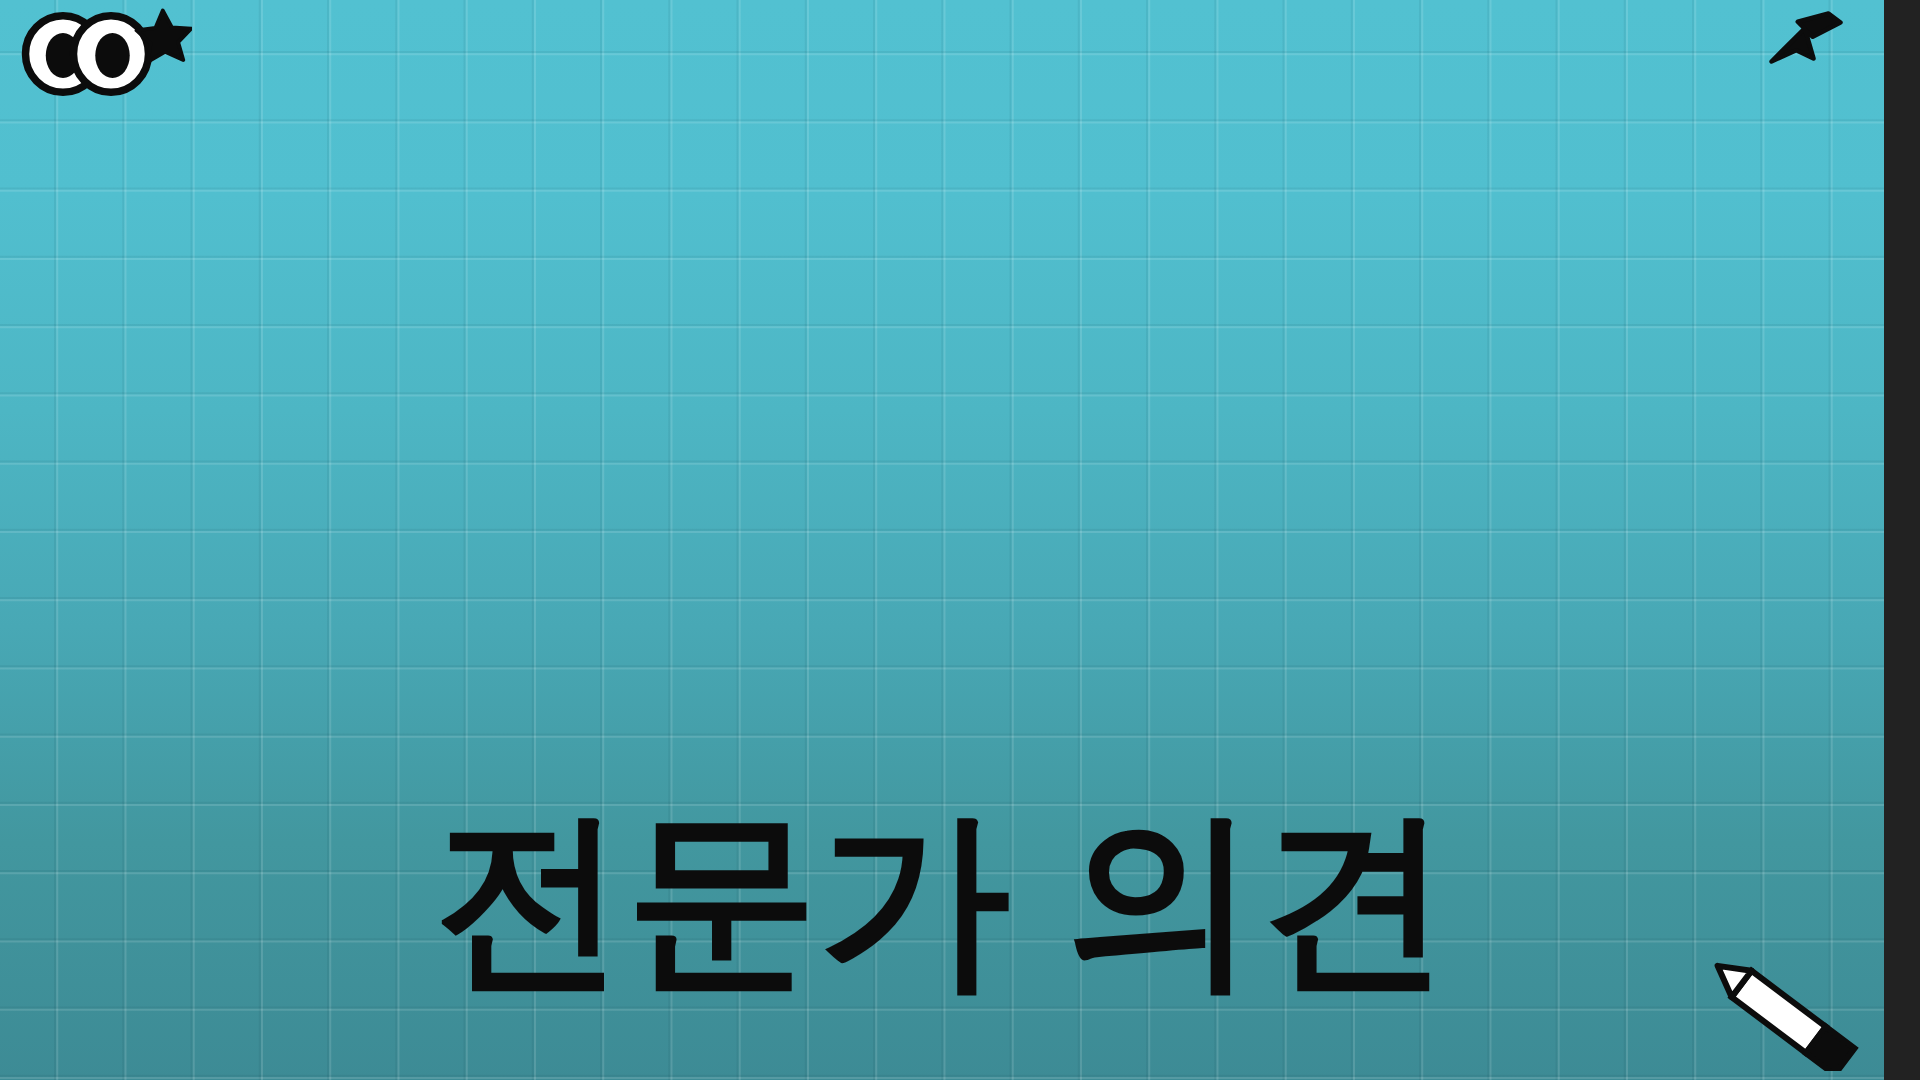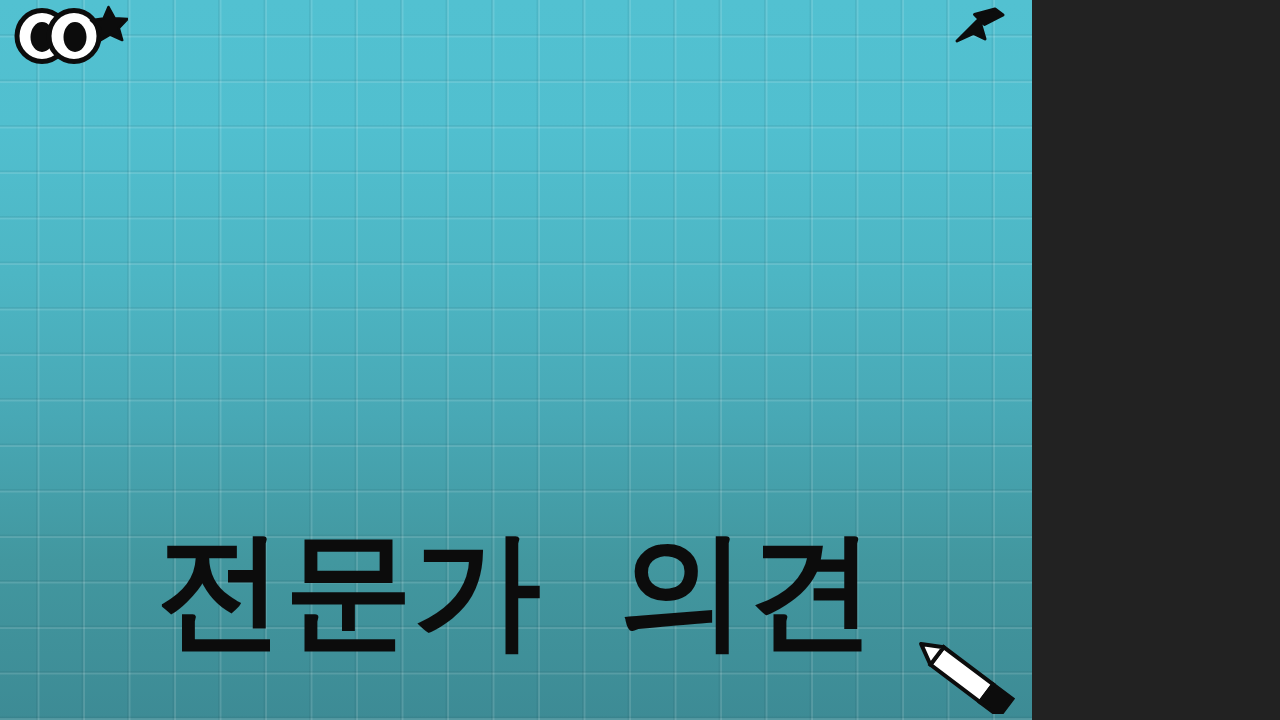--- a/index.html
+++ b/index.html
@@ -2,24 +2,24 @@
 <html><head>
 <meta charset="utf-8">
 <style>
   html, body {
     margin: 0;
     padding: 0;
     background: #222;
   }
   .stage {
     position: relative;
-    width: 1032px;
+    width: 1256px;
     height: 720px;
     overflow: hidden;
-    font-family: Liberation Mono, monospace;
+    font-family: Liberation Sans, sans-serif;
   }
 
   
   .bg-gradient {
     position: absolute;
     inset: 0;
     background: linear-gradient(to bottom,
         #52c1d1 0%,
         #51bfcf 18%,
         #4db6c4 38%,

